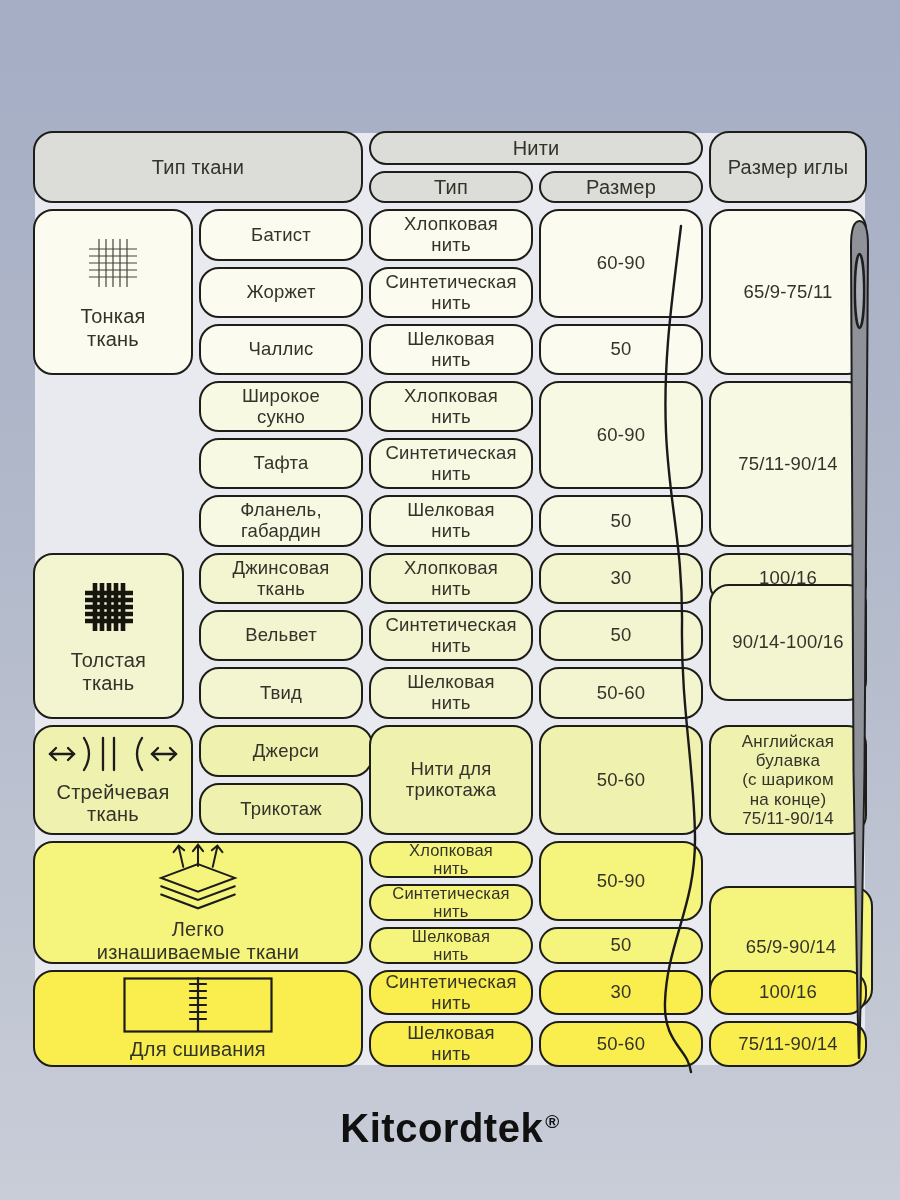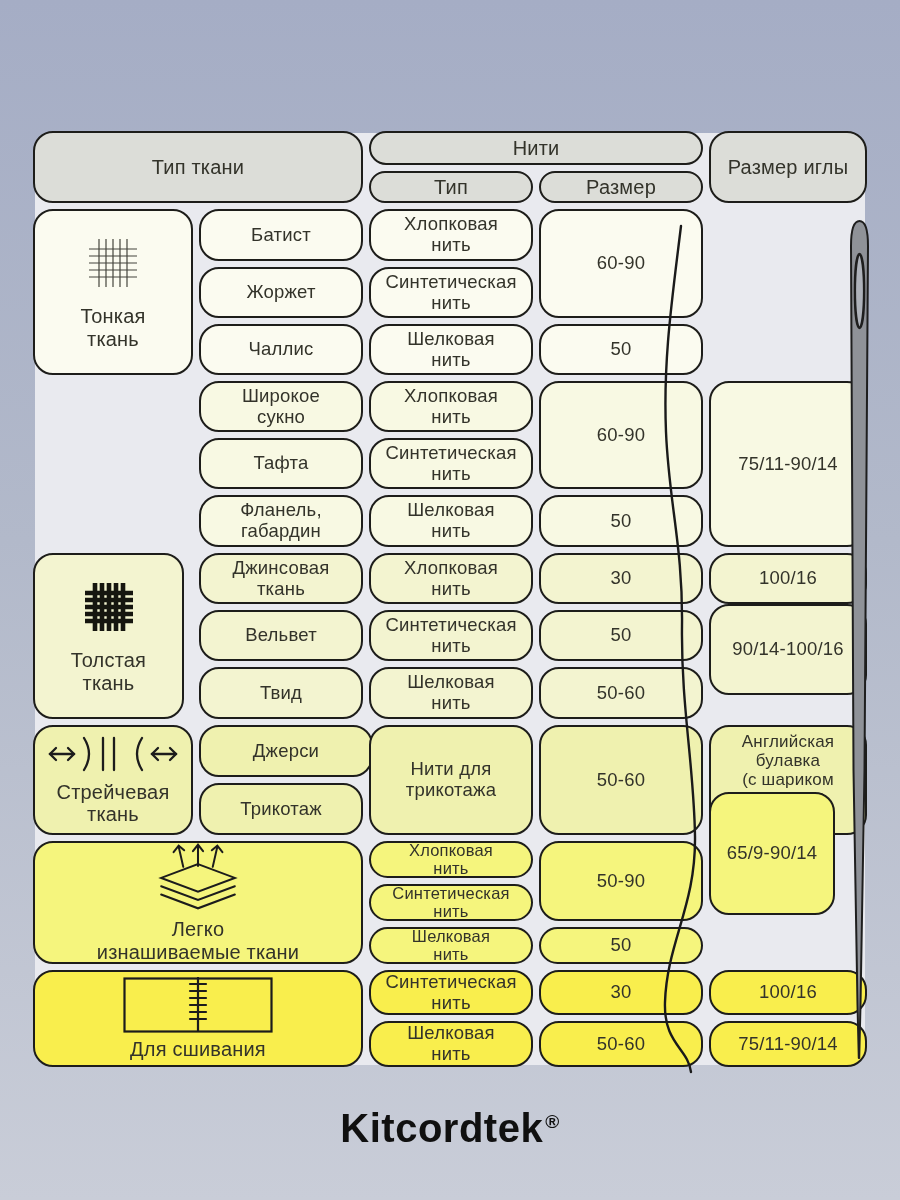--- a/index.html
+++ b/index.html
@@ -59,20 +59,21 @@
   <div class="cell c1" style="left:199px;top:267px;width:164px;height:51px">Жоржет</div>
   <div class="cell c1" style="left:199px;top:324px;width:164px;height:51px">Чаллис</div>
   <div class="cell c1" style="left:369px;top:209px;width:164px;height:52px">Хлопковая
 нить</div>
   <div class="cell c1" style="left:369px;top:267px;width:164px;height:51px">Синтетическая
 нить</div>
   <div class="cell c1" style="left:369px;top:324px;width:164px;height:51px">Шелковая
 нить</div>
   <div class="cell c1" style="left:539px;top:209px;width:164px;height:109px">60-90</div>
   <div class="cell c1" style="left:539px;top:324px;width:164px;height:51px">50</div>
+  <div class="cell c1" style="left:709px;top:209px;width:158px;height:166px">65/9-75/11</div>
 
   <div class="cell c2" style="left:199px;top:381px;width:164px;height:51px">Широкое
 сукно</div>
   <div class="cell c2" style="left:199px;top:438px;width:164px;height:51px">Тафта</div>
   <div class="cell c2" style="left:199px;top:495px;width:164px;height:52px">Фланель,
 габардин</div>
   <div class="cell c2" style="left:369px;top:381px;width:164px;height:51px">Хлопковая
 нить</div>
   <div class="cell c2" style="left:369px;top:438px;width:164px;height:51px">Синтетическая
 нить</div>
@@ -107,21 +108,21 @@
   <div class="cell c3" style="left:369px;top:553px;width:164px;height:51px">Хлопковая
 нить</div>
   <div class="cell c3" style="left:369px;top:610px;width:164px;height:51px">Синтетическая
 нить</div>
   <div class="cell c3" style="left:369px;top:667px;width:164px;height:52px">Шелковая
 нить</div>
   <div class="cell c3" style="left:539px;top:553px;width:164px;height:51px">30</div>
   <div class="cell c3" style="left:539px;top:610px;width:164px;height:51px">50</div>
   <div class="cell c3" style="left:539px;top:667px;width:164px;height:52px">50-60</div>
   <div class="cell c3" style="left:709px;top:553px;width:158px;height:51px">100/16</div>
-  <div class="cell c3" style="left:709px;top:604px;width:158px;height:91px">90/14-100/16</div>
+  <div class="cell c3" style="left:709px;top:584px;width:158px;height:117px">90/14-100/16</div>
 
   <div class="cell c4 label" style="left:33px;top:725px;width:160px;height:110px;gap:8px">
     <svg width="132" height="38" viewBox="0 0 132 38">
       <g class="ico" stroke-width="2.3">
         <line x1="3" y1="19" x2="27" y2="19"></line>
           <polyline points="9,13 3,19 9,25"></polyline>
           <polyline points="21,13 27,19 21,25"></polyline>
         <path d="M37,3 Q47,19 37,35"></path>
         <line x1="56" y1="3" x2="56" y2="35"></line>
           <line x1="67" y1="3" x2="67" y2="35"></line>
@@ -163,21 +164,21 @@
 изнашиваемые ткани</span>
   </div>
   <div class="cell c5 fs-sm" style="left:369px;top:841px;width:164px;height:37px">Хлопковая
 нить</div>
   <div class="cell c5 fs-sm" style="left:369px;top:884px;width:164px;height:37px">Синтетическая
 нить</div>
   <div class="cell c5 fs-sm" style="left:369px;top:927px;width:164px;height:37px">Шелковая
 нить</div>
   <div class="cell c5" style="left:539px;top:841px;width:164px;height:80px">50-90</div>
   <div class="cell c5" style="left:539px;top:927px;width:164px;height:37px">50</div>
-  <div class="cell c5" style="left:709px;top:792px;width:126px;height:123px">65/9-90/14</div>
+  <div class="cell c5" style="left:709px;top:886px;width:164px;height:123px">65/9-90/14</div>
 
   <div class="cell c6 label" style="left:33px;top:970px;width:330px;height:97px;gap:5px">
     <svg width="150" height="56" viewBox="0 0 150 56">
       <g class="ico" stroke-width="2.2">
         <rect x="1.5" y="1.5" width="147" height="53"></rect>
         <line x1="75" y1="1" x2="75" y2="54"></line>
         <line x1="67" y1="7" x2="83" y2="7"></line>
           <line x1="67" y1="14" x2="83" y2="14"></line>
           <line x1="67" y1="21" x2="83" y2="21"></line>
           <line x1="67" y1="28" x2="83" y2="28"></line>

